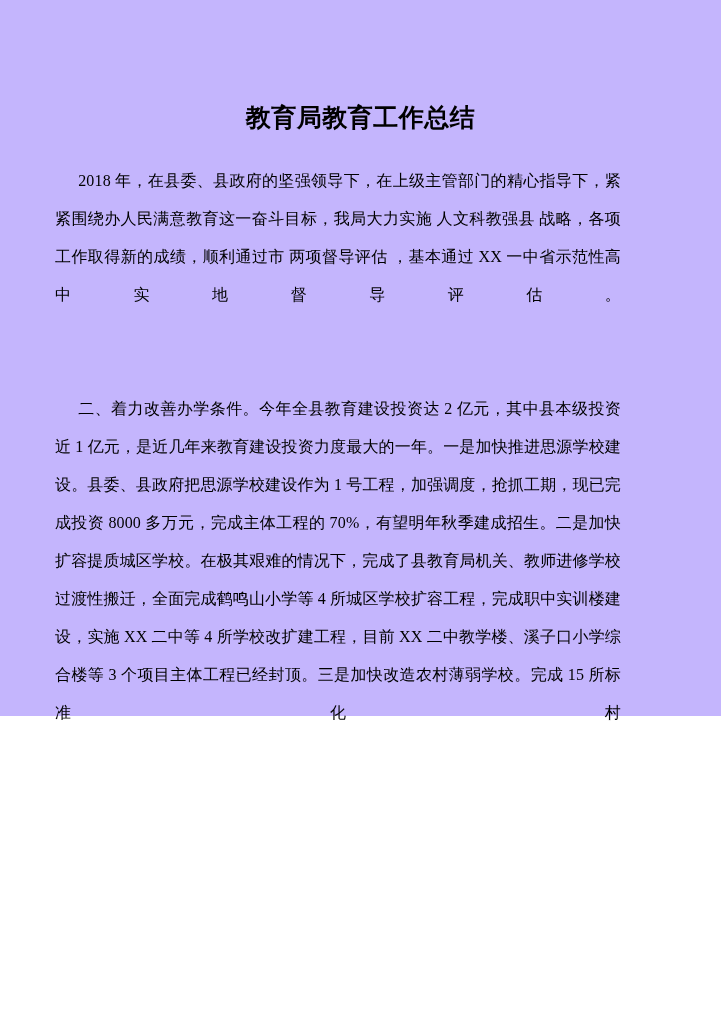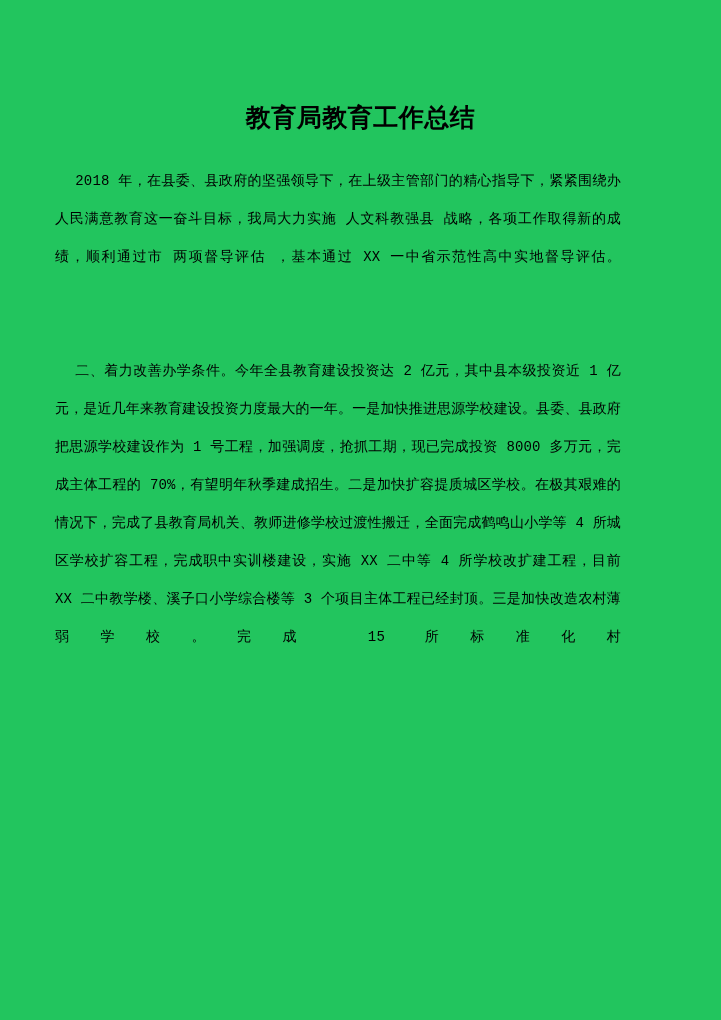--- a/index.html
+++ b/index.html
@@ -16,22 +16,22 @@
     font-family: "DejaVu Serif", "Liberation Serif", serif;
     color: #000000;
     -webkit-font-smoothing: antialiased;
   }
 
   .page {
     position: absolute;
     left: 0;
     top: 0;
     width: 721px;
-    height: 1020px;
-    background: #22c55e;
+    height: 716px;
+    background: #c4b5fd;
   }
 
   .doc-title {
     position: absolute;
     left: 0;
     top: 84px;
     width: 721px;
     text-align: center;
     font-size: 25px;
     line-height: 34px;
@@ -44,26 +44,26 @@
   .body-area {
     position: absolute;
     left: 55px;
     top: 162px;
     width: 566px;
   }
 
   .para {
     margin: 0;
     padding: 0;
-    font-size: 14px;
+    font-size: 16px;
     line-height: 38px;
     text-align: justify;
     text-justify: inter-character;
     letter-spacing: 0.15px;
-    font-family: Liberation Mono, monospace;
+    font-family: Liberation Serif, serif;
   }
 
   
   .para + .para {
     margin-top: 38px;
   }
 
   .para.indent {
     text-indent: 1.45em;
   }

